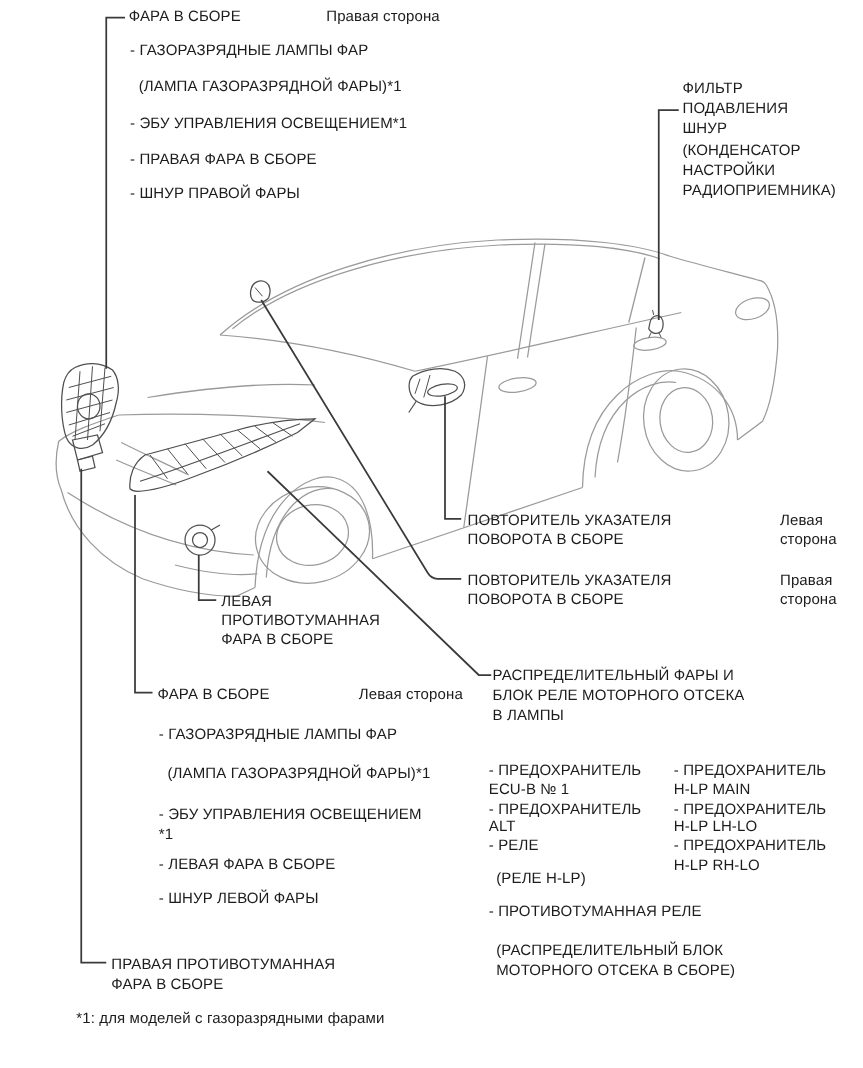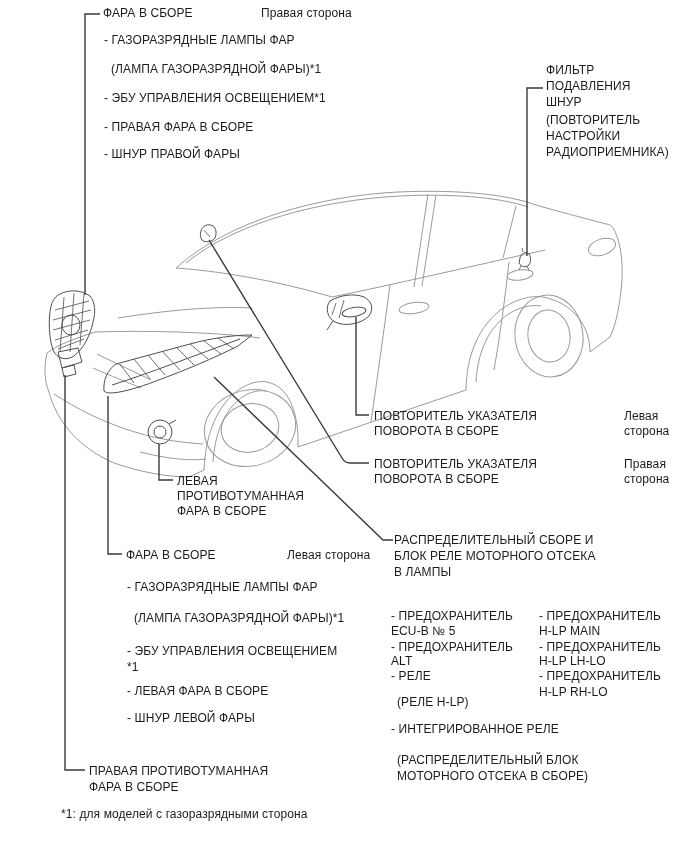--- a/index.html
+++ b/index.html
@@ -137,21 +137,21 @@
     <div class="lbl" style="left:111px;top:62px">(ЛАМПА ГАЗОРАЗРЯДНОЙ ФАРЫ)*1</div>
     <div class="lbl" style="left:104px;top:91px">- ЭБУ УПРАВЛЕНИЯ ОСВЕЩЕНИЕМ*1</div>
     <div class="lbl" style="left:104px;top:120px">- ПРАВАЯ ФАРА В СБОРЕ</div>
     <div class="lbl" style="left:104px;top:147px">- ШНУР ПРАВОЙ ФАРЫ</div>
   </div>
 
   <div>
     <div class="lbl" style="left:546px;top:63px">ФИЛЬТР</div>
     <div class="lbl" style="left:546px;top:79px">ПОДАВЛЕНИЯ</div>
     <div class="lbl" style="left:546px;top:95px">ШНУР</div>
-    <div class="lbl" style="left:546px;top:113px">(ПОВТОРИТЕЛЬ</div>
+    <div class="lbl" style="left:546px;top:113px">(КОНДЕНСАТОР</div>
     <div class="lbl" style="left:546px;top:129px">НАСТРОЙКИ</div>
     <div class="lbl" style="left:546px;top:145px">РАДИОПРИЕМНИКА)</div>
   </div>
 
   <div>
     <div class="lbl" style="left:374px;top:409px">ПОВТОРИТЕЛЬ УКАЗАТЕЛЯ</div>
     <div class="lbl" style="left:374px;top:424px">ПОВОРОТА В СБОРЕ</div>
     <div class="lbl" style="left:624px;top:409px">Левая</div>
     <div class="lbl" style="left:624px;top:424px">сторона</div>
   </div>
@@ -174,43 +174,43 @@
     <div class="lbl" style="left:287px;top:548px">Левая сторона</div>
     <div class="lbl" style="left:127px;top:580px">- ГАЗОРАЗРЯДНЫЕ ЛАМПЫ ФАР</div>
     <div class="lbl" style="left:134px;top:611px">(ЛАМПА ГАЗОРАЗРЯДНОЙ ФАРЫ)*1</div>
     <div class="lbl" style="left:127px;top:644px">- ЭБУ УПРАВЛЕНИЯ ОСВЕЩЕНИЕМ</div>
     <div class="lbl" style="left:127px;top:660px">*1</div>
     <div class="lbl" style="left:127px;top:684px">- ЛЕВАЯ ФАРА В СБОРЕ</div>
     <div class="lbl" style="left:127px;top:711px">- ШНУР ЛЕВОЙ ФАРЫ</div>
   </div>
 
   <div>
-    <div class="lbl" style="left:394px;top:533px">РАСПРЕДЕЛИТЕЛЬНЫЙ СБОРЕ И</div>
+    <div class="lbl" style="left:394px;top:533px">РАСПРЕДЕЛИТЕЛЬНЫЙ ФАРЫ И</div>
     <div class="lbl" style="left:394px;top:549px">БЛОК РЕЛЕ МОТОРНОГО ОТСЕКА</div>
     <div class="lbl" style="left:394px;top:565px">В ЛАМПЫ</div>
 
     <div class="lbl" style="left:391px;top:609px">- ПРЕДОХРАНИТЕЛЬ</div>
-    <div class="lbl" style="left:391px;top:624px">ECU-B № 5</div>
+    <div class="lbl" style="left:391px;top:624px">ECU-B № 1</div>
     <div class="lbl" style="left:391px;top:640px">- ПРЕДОХРАНИТЕЛЬ</div>
     <div class="lbl" style="left:391px;top:654px">ALT</div>
     <div class="lbl" style="left:391px;top:669px">- РЕЛЕ</div>
     <div class="lbl" style="left:397px;top:695px">(РЕЛЕ H-LP)</div>
 
     <div class="lbl" style="left:539px;top:609px">- ПРЕДОХРАНИТЕЛЬ</div>
     <div class="lbl" style="left:539px;top:624px">H-LP MAIN</div>
     <div class="lbl" style="left:539px;top:640px">- ПРЕДОХРАНИТЕЛЬ</div>
     <div class="lbl" style="left:539px;top:654px">H-LP LH-LO</div>
     <div class="lbl" style="left:539px;top:669px">- ПРЕДОХРАНИТЕЛЬ</div>
     <div class="lbl" style="left:539px;top:685px">H-LP RH-LO</div>
 
-    <div class="lbl" style="left:391px;top:722px">- ИНТЕГРИРОВАННОЕ РЕЛЕ</div>
+    <div class="lbl" style="left:391px;top:722px">- ПРОТИВОТУМАННАЯ РЕЛЕ</div>
     <div class="lbl" style="left:397px;top:753px">(РАСПРЕДЕЛИТЕЛЬНЫЙ БЛОК</div>
     <div class="lbl" style="left:397px;top:769px">МОТОРНОГО ОТСЕКА В СБОРЕ)</div>
   </div>
 
   <div>
     <div class="lbl" style="left:89px;top:764px">ПРАВАЯ ПРОТИВОТУМАННАЯ</div>
     <div class="lbl" style="left:89px;top:780px">ФАРА В СБОРЕ</div>
   </div>
 
-  <div class="lbl" style="left:61px;top:807px">*1: для моделей с газоразрядными сторона</div>
+  <div class="lbl" style="left:61px;top:807px">*1: для моделей с газоразрядными фарами</div>
 
 </div>
 
 </body></html>

